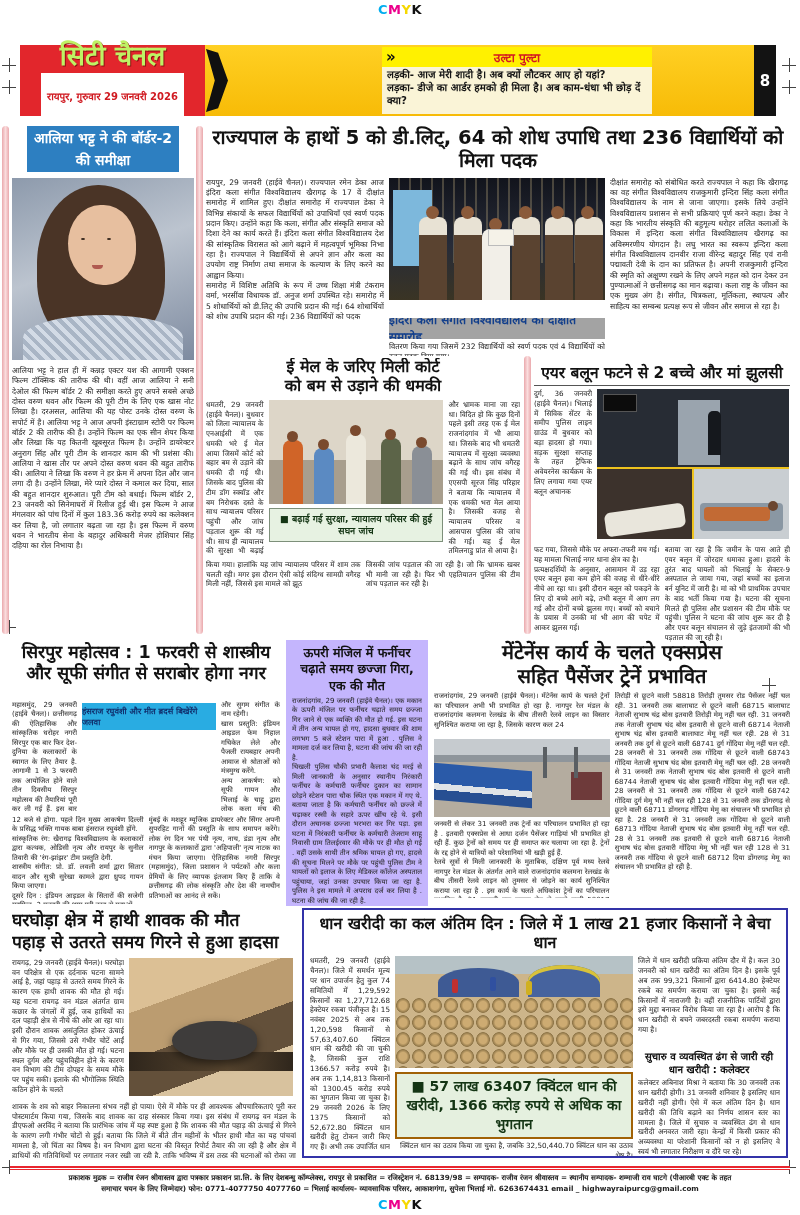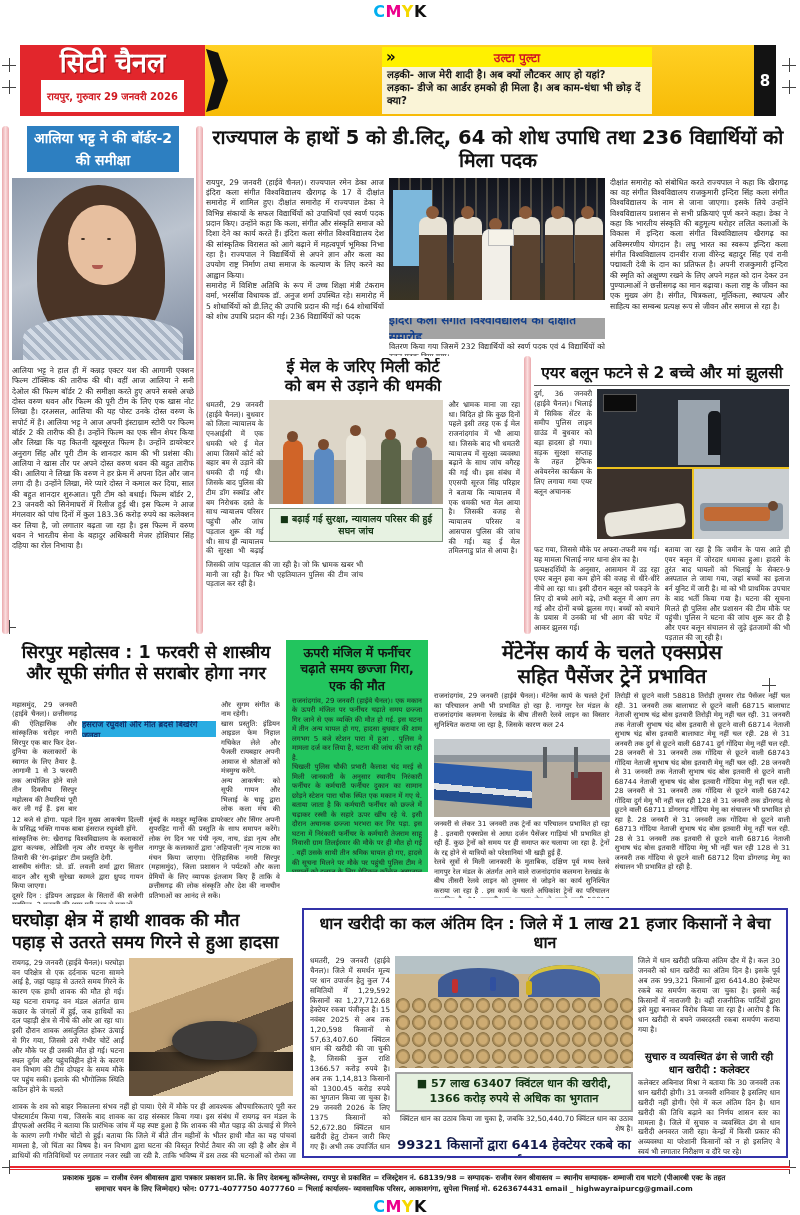--- a/index.html
+++ b/index.html
@@ -5,33 +5,33 @@
   * { margin:0; padding:0; box-sizing:border-box; }
   html,body { background:#ffffff; }
   #page {
     position:relative; width:800px; height:1215px; margin:0 auto;
     background:#ffffff; overflow:hidden;
     font-family:"DejaVu Sans", sans-serif; color:#1a1a1a;
   }
   .abs { position:absolute; }
 
   
-  .cmyk { font-size:16px; font-weight:bold; letter-spacing:0.5px; }
+  .cmyk { font-size:13px; font-weight:bold; letter-spacing:0.5px; }
   .cmyk .c{color:#00aeef}.cmyk .m{color:#ec008c}.cmyk .y{color:#f5d800}.cmyk .k{color:#111}
   .crop { position:absolute; width:14px; height:14px;
     background: linear-gradient(#444,#444) center/14px 1px no-repeat,
                 linear-gradient(#444,#444) center/1px 14px no-repeat; }
 
   
   #masthead { left:20px; top:45px; width:756px; height:71px;
     background:linear-gradient(180deg,#ffd023,#f7bb07); }
   #mast-red { position:absolute; left:0; top:0; width:185px; height:71px;
     background:#e2262c; display:flex; flex-direction:column; align-items:center; justify-content:center; }
-  #mast-title { color:#ffffff; font-weight:bold; font-size:27px; line-height:1; text-shadow:1px 1px 0 #8d0d12;text-align:center; }
-  #mast-date { margin-top:4px; background:#fff; color:#d01a21; font-weight:bold; font-size:10px; padding:9px 6px; }
+  #mast-title { color:#bef264; font-weight:bold; font-size:27px; line-height:1; text-shadow:1px 1px 0 #8d0d12;text-align:center; }
+  #mast-date { margin-top:4px; background:#fff; color:#d01a21; font-weight:bold; font-size:10px; padding:16px 6px; }
   #mast-bracket { position:absolute; left:186px; top:4px; width:22px; height:63px; background:#101010;
     clip-path:polygon(0 0, 55% 6%, 100% 50%, 55% 94%, 0 100%, 40% 50%); }
   #joke { position:absolute; left:362px; top:2px; width:270px; height:67px; }
   #joke-head { height:20px; background:#fff100; color:#d31a21; font-weight:bold; font-size:12px;
     display:flex; align-items:center; justify-content:center; position:relative; }
   #joke-head .chev { position:absolute; left:4px; color:#111; font-size:15px; font-weight:bold; line-height:1; }
   #joke-body { height:47px; background:#faf4d7; color:#141414; font-weight:bold; font-size:10.2px;
     line-height:1.25; padding:2px 5px; white-space:pre-line; overflow:hidden; }
   #pagebox { position:absolute; right:0; top:0; width:22px; height:71px; background:#131313;
     color:#fff; font-weight:bold; font-size:15px; display:flex; align-items:center; justify-content:center; }
@@ -112,25 +112,25 @@
     background:linear-gradient(180deg,#3a3547 0%,#8a4f2e 42%,#e09a46 62%,#3a2b20 88%); }
   #sirpur-photo .sun { position:absolute; left:44%; top:40%; width:26px; height:26px; border-radius:50%;
     background:radial-gradient(#ffe9b0,#f0a845 60%,transparent 72%); }
   #sirpur-photo .temple { position:absolute; bottom:22%; right:6%; width:34px; height:34px; background:#241a14;
     clip-path:polygon(50% 0,78% 55%,100% 100%,0 100%,22% 55%); }
   #sirpur-photo .sadhu { position:absolute; left:6%; top:18%; width:34px; height:70%;
     background:#2e2018; border-radius:10px 10px 0 0; }
   #sirpur-photo .sadhu .face { position:absolute; left:5px; top:6px; width:22px; height:24px; background:#c08a5a; border-radius:50%; }
   #sirpur-photo .sadhu .tilak { position:absolute; left:13px; top:8px; width:6px; height:3px; background:#e06820; }
   #sirpur-photo .label { position:absolute; right:3px; top:4px; color:#ffd400; font-weight:bold; font-size:8px; }
-  #sirpur-caption { width:134px; height:16px; margin-top:20px; background:#29ace2; color:#10306e;
+  #sirpur-caption { width:134px; height:27px; margin-top:2px; background:#29ace2; color:#10306e;
     font-weight:bold; font-size:8.2px; display:flex; align-items:center; justify-content:center; overflow:hidden; }
 
   
-  #furniture { left:286px; top:640px; width:142px; height:232px; background:#22c55e; padding:5px 6px; overflow:hidden; }
+  #furniture { left:286px; top:640px; width:142px; height:266px; background:#c4b5fd; padding:5px 6px; overflow:hidden; }
   #furniture .hl { font-size:12.5px; line-height:1.3; margin-bottom:3px; }
 
   
   #trains { left:434px; top:640px; width:356px; height:266px; overflow:hidden; }
   #trains .hl { font-size:20px; line-height:1.2; margin-bottom:4px; }
   #railway-photo { width:100%; height:78px; margin:3px 0; position:relative; overflow:hidden;
     background:linear-gradient(180deg,#c6cbcf 0 20%,#8e959b 20% 30%,#b4ac9f 30%); }
   #railway-photo .train1 { position:absolute; left:0; bottom:16%; width:56%; height:48%; transform:skewY(5deg);
     background:linear-gradient(180deg,#2a5aa8 0 55%,#dfe3e7 55% 72%,#274f92 72%); }
   #railway-photo .train2 { position:absolute; right:4%; bottom:22%; width:18%; height:36%; background:#6e3a3a; }
@@ -152,29 +152,29 @@
   #paddy .hl { font-size:16px; line-height:1.2; margin-bottom:4px; }
   #paddy-photo { width:100%; height:112px; position:relative; overflow:hidden;
     background:linear-gradient(180deg,#b6c2c6 0 16%,#cdb58a 16%); }
   #paddy-photo .tarp1 { position:absolute; left:18%; top:10%; width:34%; height:26%;
     background:#3e5a94; border-radius:50% 50% 0 0; }
   #paddy-photo .tarp2 { position:absolute; left:56%; top:8%; width:30%; height:28%;
     background:#46639e; border-radius:50% 50% 0 0; box-shadow:inset 0 4px 0 #d8c23a; }
   #paddy-photo .bags { position:absolute; left:0; bottom:0; width:100%; height:64%;
     background-image:radial-gradient(#cdab72 34%, #8f7648 58%, transparent 64%); background-size:16px 17px; }
   #paddy-photo .w { position:absolute; width:6px; height:14px; border-radius:2px; }
-  .redbox { background:#e5f0df; border:2px solid #a3a3a3; color:#143514; font-weight:bold;
-    font-size:11px; line-height:1.35; text-align:center; padding:3px 4px; margin-top:4px; }
+  .redbox { background:#e5f0df; border:2px solid #a16207; color:#143514; font-weight:bold;
+    font-size:14px; line-height:1.35; text-align:center; padding:3px 4px; margin-top:4px; }
   #paddy-bigline { font-weight:bold; color:#121a4a; font-size:13px; line-height:1.3; text-align:center; margin-top:3px; }
   #paddy-subhead { font-weight:bold; font-size:10px; line-height:1.25; text-align:center; color:#111; margin:3px 0 2px; }
 
   
   #footer-line { left:10px; top:1166px; width:780px; height:4px;
     background:linear-gradient(180deg,#e8262e 0 2px,#fff 2px 3px,#e8262e 3px 4px); }
-  #footer-text { left:4px; top:1173px; width:780px; text-align:center; font-size:7.2px; font-weight:bold;
+  #footer-text { left:10px; top:1173px; width:780px; text-align:center; font-size:7.2px; font-weight:bold;
     color:#222; line-height:1.5; }
   #cmyk-bottom { top:1197px; left:0; width:100%; text-align:center; }
   #cmyk-top { top:2px; left:0; width:100%; text-align:center; }
 </style>
 </head>
 <body>
 
 <div id="page">
 
   <div id="cmyk-top" class="abs cmyk">
@@ -285,20 +285,21 @@
             </div>
           <div class="fig" style="left:82%;background:#8a8f96;height:58px">
               <div class="head"></div>
             </div>
         </div>
         <div class="greenbox">■ बढ़ाई गई सुरक्षा, न्यायालय परिसर की हुई सघन जांच</div>
       </div>
       <div class="bt" style="width:72px;height:156px;font-size:7.2px">और भ्रामक माना जा रहा था। विदित हो कि कुछ दिनों पहले इसी तरह एक ई मेल राजनांदगांव में भी आया था। जिसके बाद भी धमतरी न्यायालय में सुरक्षा व्यवस्था बढ़ाने के साथ जांच वगैरह की गई थी। इस संबंध में एएसपी सूरज सिंह परिहार ने बताया कि न्यायालय में एक धमकी भरा मेल आया है। जिसकी वजह से न्यायालय परिसर व आसपास पुलिस की जांच की गई। यह ई मेल तमिलनाडु प्रांत से आया है।</div>
     </div>
     <div class="cols bottom" style="margin-top:4px">
+      <div class="bt" style="width:50%;height:46px;font-size:7.2px">किया गया। हालांकि यह जांच न्यायालय परिसर में शाम तक चलती रही। मगर इस दौरान ऐसी कोई संदिग्ध सामग्री वगैरह मिली नहीं, जिससे इस मामले को झूठ</div>
       <div class="bt" style="width:50%;height:46px;font-size:7.2px">जिसकी जांच पड़ताल की जा रही है। जो कि भ्रामक खबर भी मानी जा रही है। फिर भी एहतियातन पुलिस की टीम जांच पड़ताल कर रही है।</div>
     </div>
   </div>
 
   <div id="balloon" class="abs">
     <div class="hl">एयर बलून फटने से 2 बच्चे और मां झुलसी</div>
     <div class="cols">
       <div class="bt" style="width:58px;height:152px;font-size:7.2px">दुर्ग, 36 जनवरी (हाईवे चैनल)। भिलाई में सिविक सेंटर के समीप पुलिस लाइन ग्राउंड में बुधवार को बड़ा हादसा हो गया। सड़क सुरक्षा सप्ताह के तहत ट्रैफिक अवेयरनेस कार्यक्रम के लिए लगाया गया एयर बलून अचानक</div>
       <div id="balloon-collage">
         <div class="pA">

